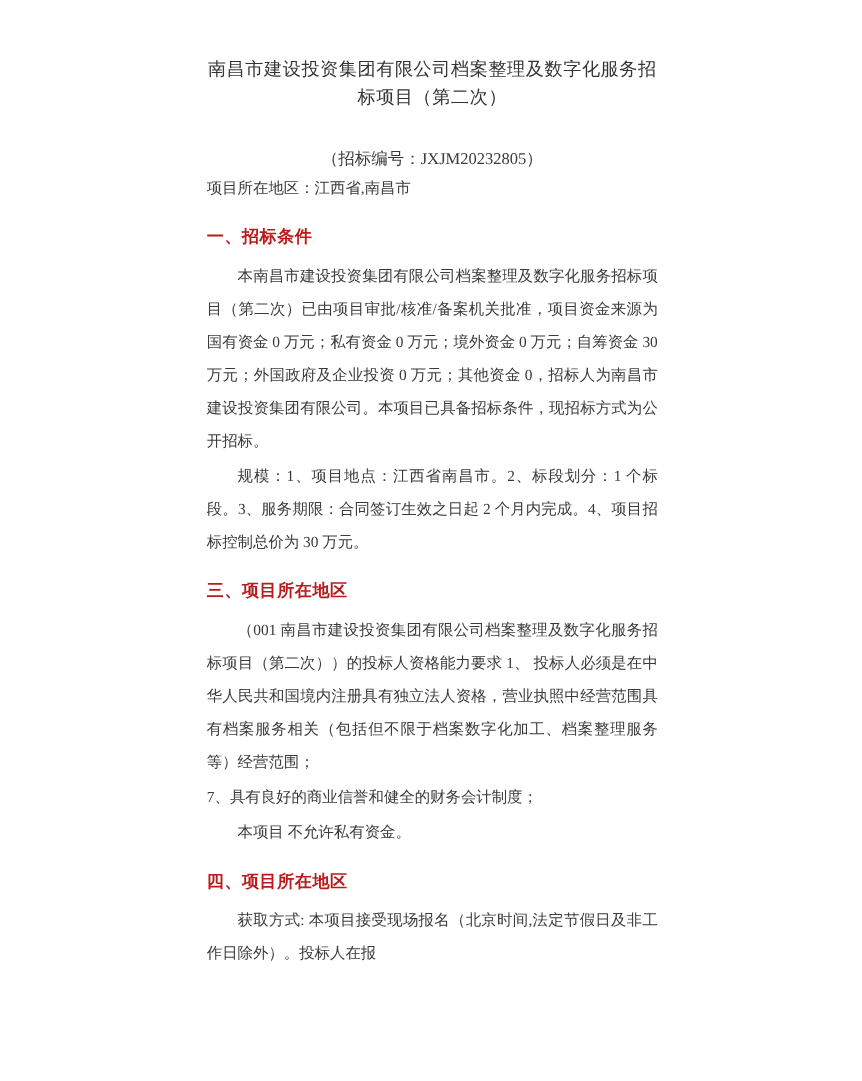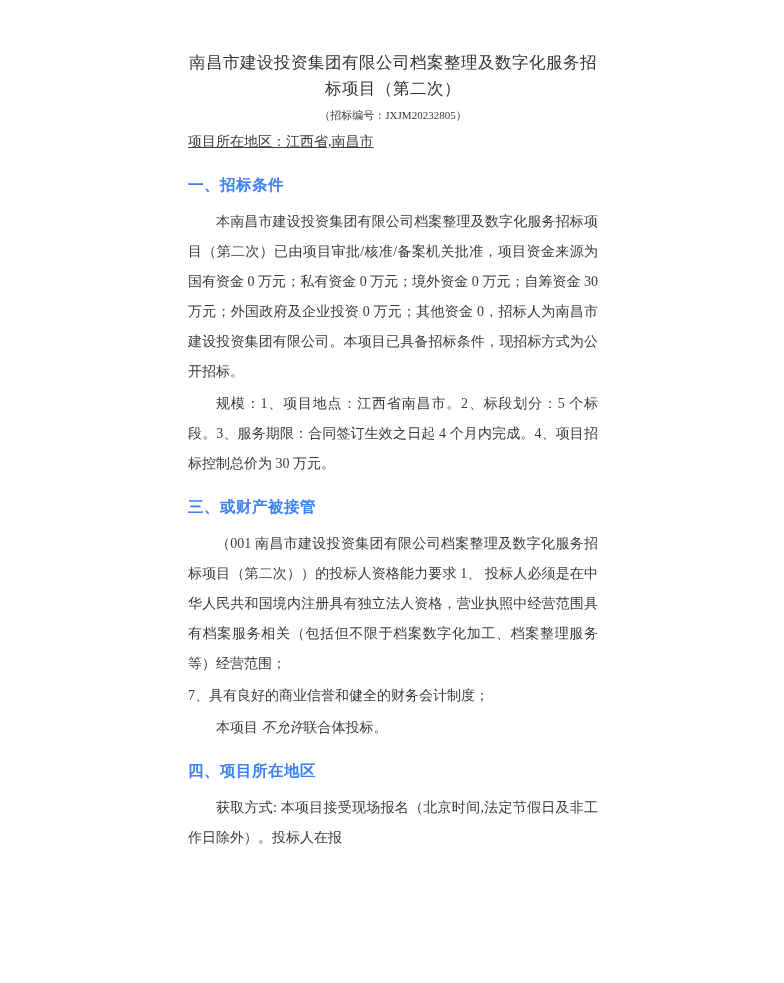--- a/index.html
+++ b/index.html
@@ -21,49 +21,48 @@
     padding: 50px 118px 0 120px;
   }
   .doc-title {
     font-size: 16.5px;
     line-height: 26px;
     text-align: center;
     color: #333333;
     letter-spacing: 0.5px;
   }
   .doc-subtitle {
-    font-size: 11px;
+    font-size: 15px;
     line-height: 24px;
     text-align: center;
     color: #3a3a3a;
-    margin-top: 1px;
+    margin-top: 31px;
   }
   .location-line {
     margin-top: 40px;
     font-size: 14px;
     line-height: 24px;
-    text-decoration: underline;
   }
   h2.section-heading {
-    font-family: Liberation Mono, monospace;
+    font-family: Liberation Sans, sans-serif;
     font-size: 15.5px;
     font-weight: bold;
-    color: #3b82f6;
+    color: #b91c1c;
     margin: 17px 0 9px 0;
     line-height: 24px;
     letter-spacing: 0.5px;
   }
   p.body-par {
     font-size: 14px;
     line-height: 30px;
     margin: 0 0 2px 0;
     text-align: justify;
   }
   p.indent { text-indent: 2em; }
-  .italic { font-style: italic; }
+  .italic { }
   .seal {
     position: absolute;
     left: 706px;
     top: 366px;
     pointer-events: none;
   }
 </style>
 </head>
 <body>
 
@@ -74,28 +73,28 @@
     <div class="doc-subtitle">（招标编号：JXJM20232805）</div>
 
     <p class="body-par location-line">项目所在地区：江西省,南昌市</p>
 
     <div class="section">
       <h2 class="section-heading">一、招标条件</h2>
       <p class="body-par indent">本南昌市建设投资集团有限公司档案整理及数字化服务招标项目（第二次）已由项目审批/核准/备案机关批准，项目资金来源为国有资金 0 万元；私有资金 0 万元；境外资金 0 万元；自筹资金 30 万元；外国政府及企业投资 0 万元；其他资金 0，招标人为南昌市建设投资集团有限公司。本项目已具备招标条件，现招标方式为公开招标。</p>
     </div>
 
     <div class="section">
-      <p class="body-par indent">规模：1、项目地点：江西省南昌市。2、标段划分：5 个标段。3、服务期限：合同签订生效之日起 4 个月内完成。4、项目招标控制总价为 30 万元。</p>
+      <p class="body-par indent">规模：1、项目地点：江西省南昌市。2、标段划分：1 个标段。3、服务期限：合同签订生效之日起 2 个月内完成。4、项目招标控制总价为 30 万元。</p>
     </div>
 
     <div class="section">
-      <h2 class="section-heading">三、或财产被接管</h2>
+      <h2 class="section-heading">三、项目所在地区</h2>
       <p class="body-par indent">（001 南昌市建设投资集团有限公司档案整理及数字化服务招标项目（第二次））的投标人资格能力要求 1、 投标人必须是在中华人民共和国境内注册具有独立法人资格，营业执照中经营范围具有档案服务相关（包括但不限于档案数字化加工、档案整理服务等）经营范围；</p>
       <p class="body-par">7、具有良好的商业信誉和健全的财务会计制度；</p>
-      <p class="body-par indent"><span>本项目 </span><span class="italic">不允许</span><span>联合体投标。</span></p>
+      <p class="body-par indent"><span>本项目 </span><span class="italic">不允许</span><span>私有资金。</span></p>
     </div>
 
     <div class="section">
       <h2 class="section-heading">四、项目所在地区</h2>
       <p class="body-par indent">获取方式: 本项目接受现场报名（北京时间,法定节假日及非工作日除外）。投标人在报</p>
     </div>
 
   </div>
 
   <svg class="seal" width="170" height="172" viewBox="0 0 170 172" aria-hidden="true">

